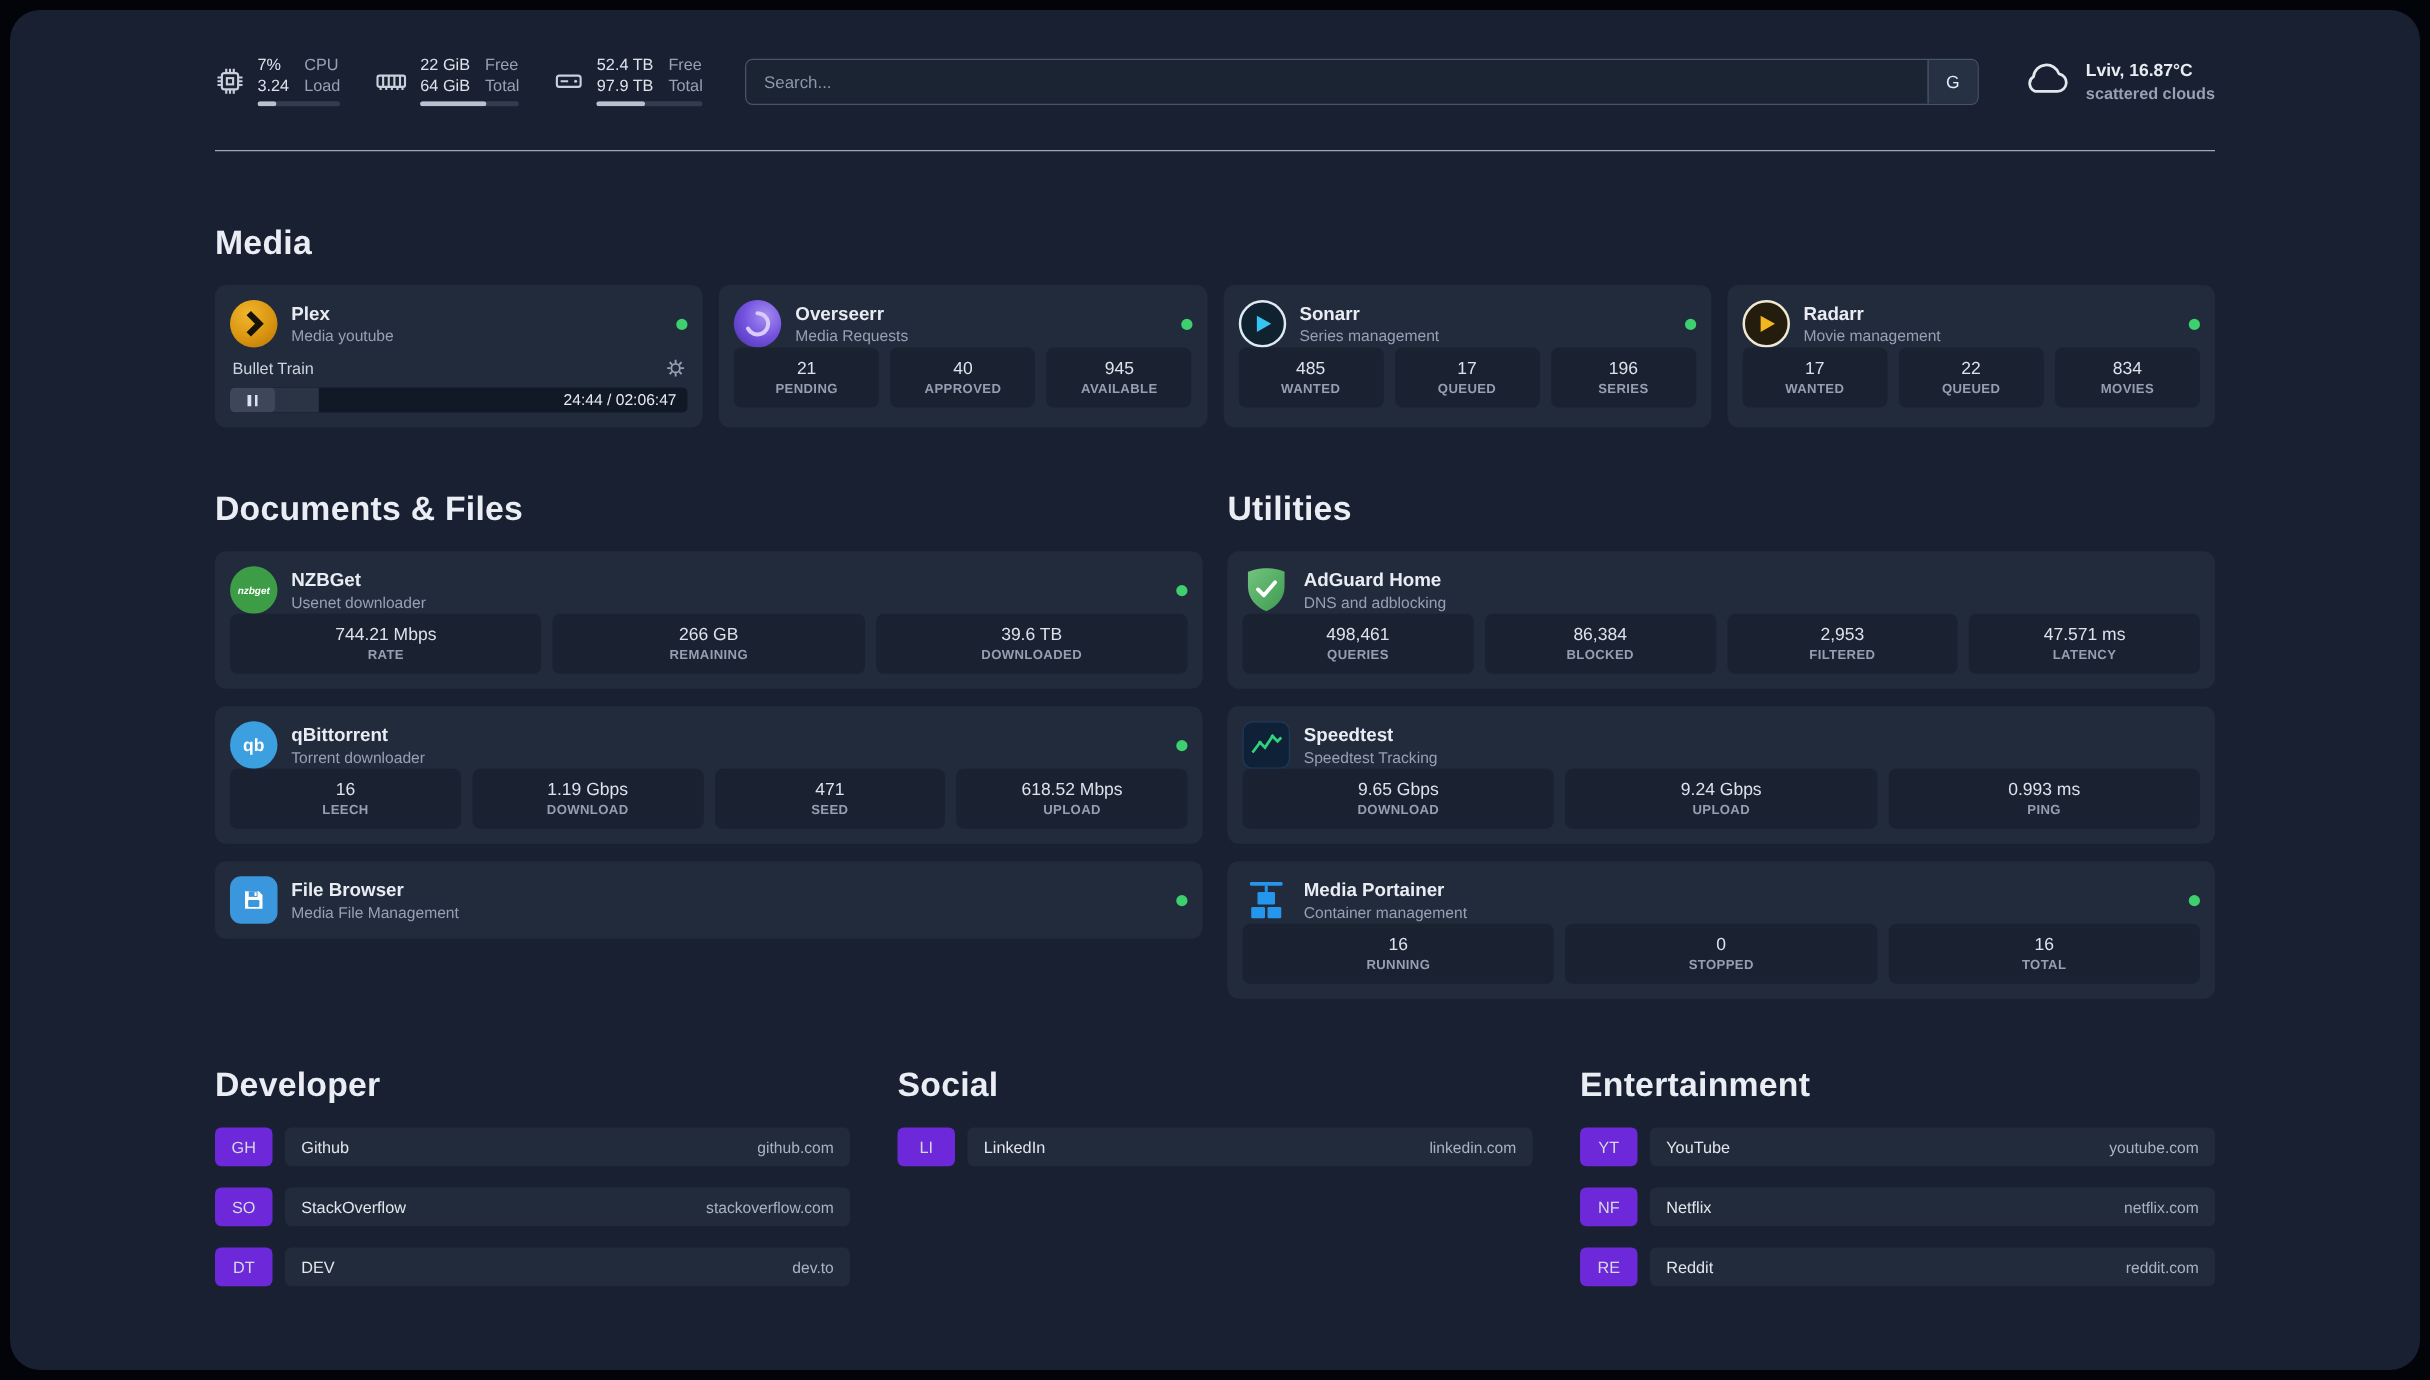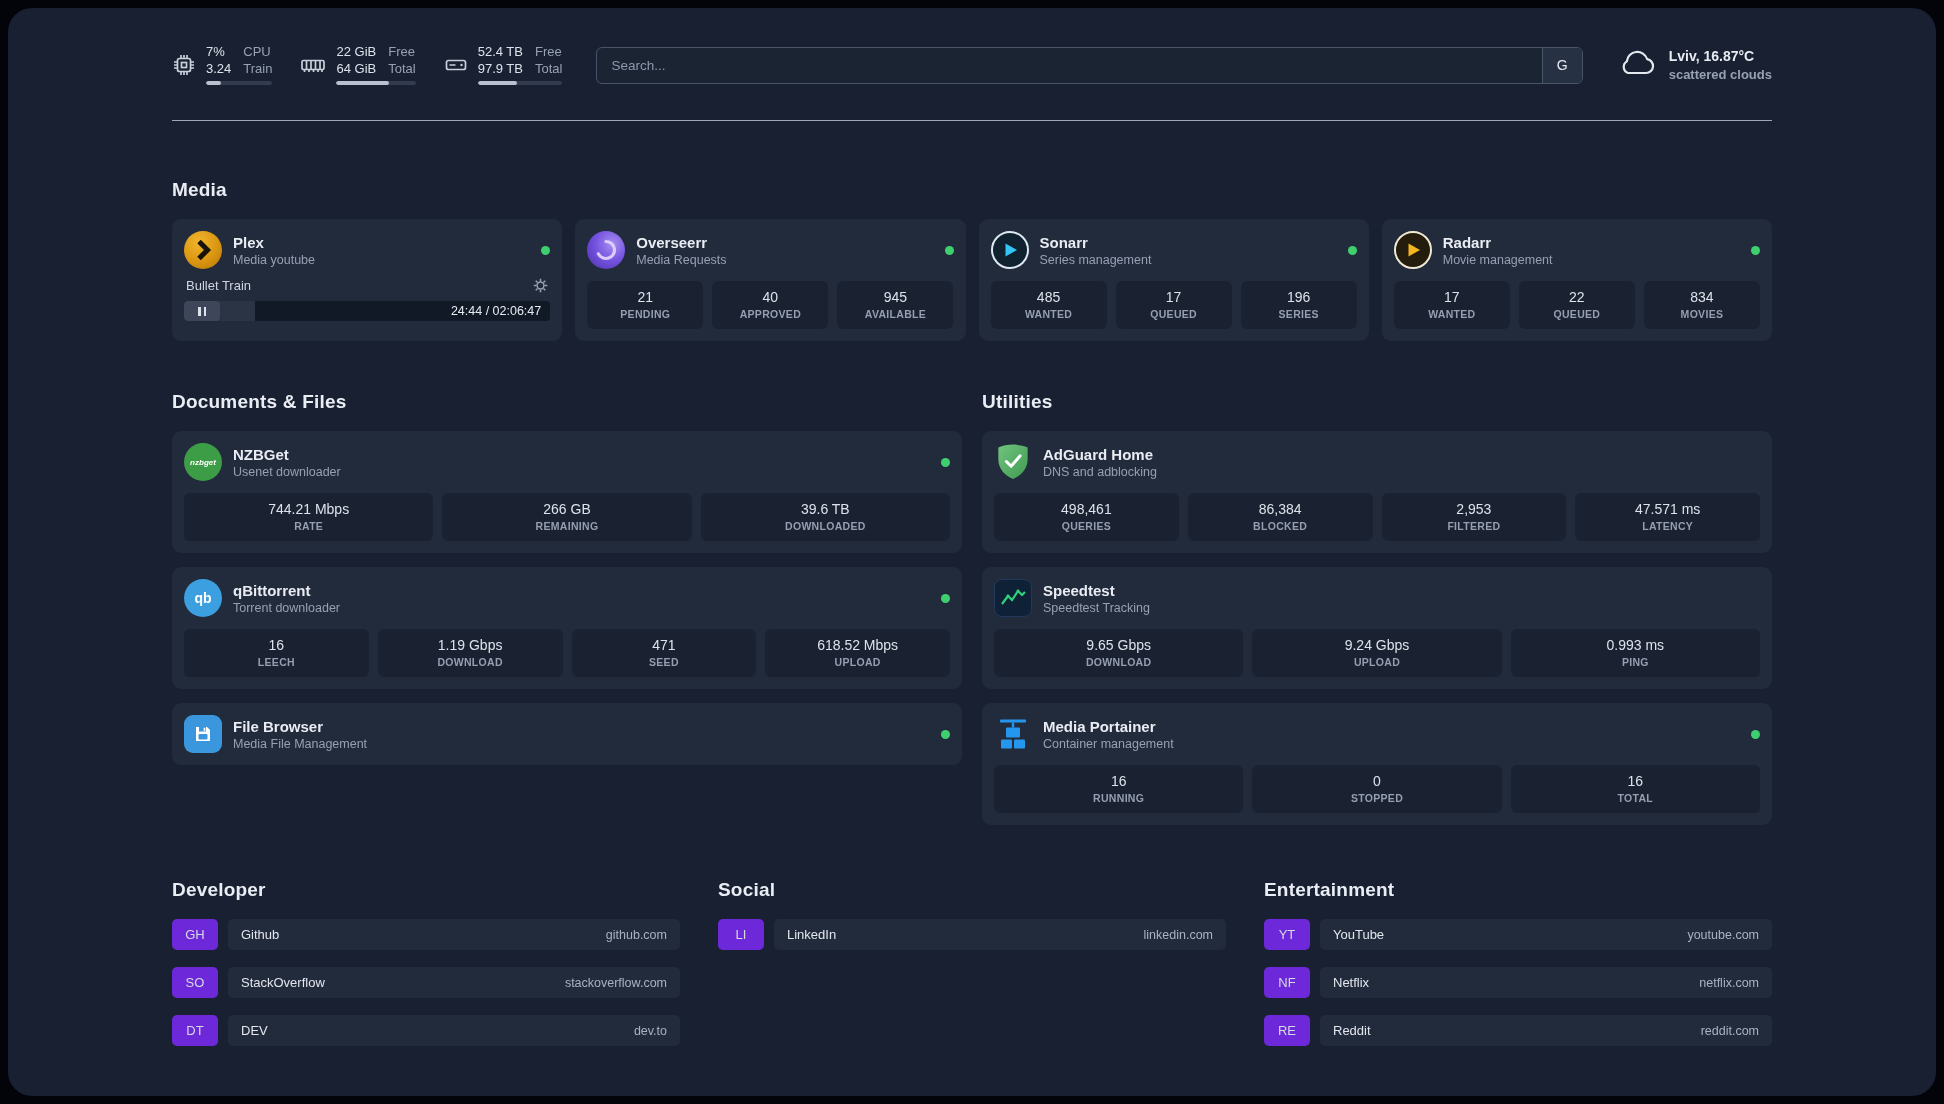--- a/index.html
+++ b/index.html
@@ -29,34 +29,34 @@
   .search-engine { width:40px; border:none; border-left:1px solid #4a5468; background:#273144;
                    color:#e6eaf1; font-size:14px; cursor:pointer; font-family:inherit; }
 
   .weather { display:flex; align-items:center; gap:12px;font-weight:bold; }
   .w-loc { font-size:14px; color:#e8ecf2; }
   .w-cond { font-size:13px; color:#97a1b3; margin-top:3px; }
 
   .divider { border:none; border-top:1.5px solid rgba(205,212,224,0.75); margin-top:28px; }
 
   
-  .section-title { font-size:19px; font-weight:700; color:#eaedf3; letter-spacing:.2px;
+  .section-title { font-size:27px; font-weight:700; color:#eaedf3; letter-spacing:.2px;
                    margin-bottom:18px; }
   .sec-media { margin-top:58px; }
   .grid4 { display:grid; grid-template-columns:repeat(4,1fr); gap:13px; align-items:stretch; }
 
   .card { background:#222b3c; border-radius:9px; padding:12px; }
   .card-head { display:flex; align-items:center; gap:11px; }
   .app-icon { width:38px; height:38px; flex:0 0 38px; display:flex; align-items:center;
               justify-content:center; overflow:hidden; }
   .card-name { font-size:15px; font-weight:700; color:#e9ecf2; }
   .card-sub { font-size:12.5px; color:#96a0b3; margin-top:2px; }
   .dot { width:9px; height:9px; border-radius:50%; margin-left:auto; flex:0 0 9px; }
 
-  .stats { display:flex; gap:9px; margin-top:12px; }
+  .stats { display:flex; gap:9px; margin-top:0; }
   .stat { flex:1; background:#1a2231; border-radius:6px; padding:8px 4px 9px; text-align:center; }
   .stat-value { font-size:14px; color:#dde2eb; }
   .stat-label { font-size:10.5px; font-weight:700; color:#959fb1; margin-top:3px; letter-spacing:.3px; }
 
   
   .np-row { display:flex; align-items:center; justify-content:space-between; margin-top:9px; padding:0 2px; }
   .np-title { font-size:13px; color:#cfd5df; }
   .gear { display:flex; cursor:pointer; }
   .player-bar { position:relative; margin-top:8px; height:20px; background:#121926; border-radius:4px;
                 overflow:hidden; display:flex; align-items:center; cursor:pointer; }
@@ -106,21 +106,21 @@
             <rect x="5.5" y="5.5" width="13" height="13" rx="2"></rect>
             <rect x="9.5" y="9.5" width="5" height="5"></rect>
             <path d="M9 2v3.5M12 2v3.5M15 2v3.5M9 18.5V22M12 18.5V22M15 18.5V22M2 9h3.5M2 12h3.5M2 15h3.5M18.5 9H22M18.5 12H22M18.5 15H22"></path>
           </svg>
         </span>
         <div class="res-body" data-interactable="false">
           <div class="res-grid">
             <span class="res-val" data-interactable="false">7%</span>
             <span class="res-lab" data-interactable="false">CPU</span>
             <span class="res-val" data-interactable="false">3.24</span>
-            <span class="res-lab" data-interactable="false">Train</span>
+            <span class="res-lab" data-interactable="false">Load</span>
           </div>
           <div class="res-bar" data-interactable="false">
             <div class="res-fill" data-interactable="false" style="width: 22%;"></div>
           </div>
         </div>
       </div>
 
       <div class="res" data-interactable="false">
         <span class="res-icon" data-interactable="false">
           <svg width="26" height="24" viewBox="0 0 26 24" fill="none" stroke="#c9d0db" stroke-width="1.7">

